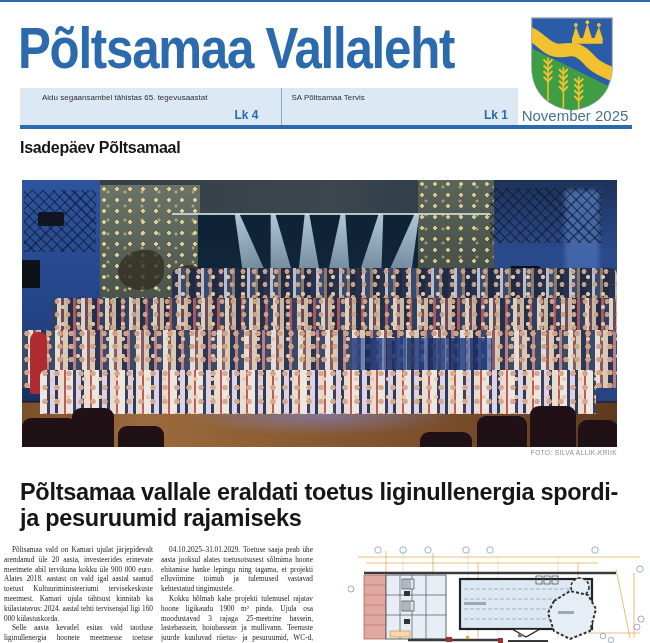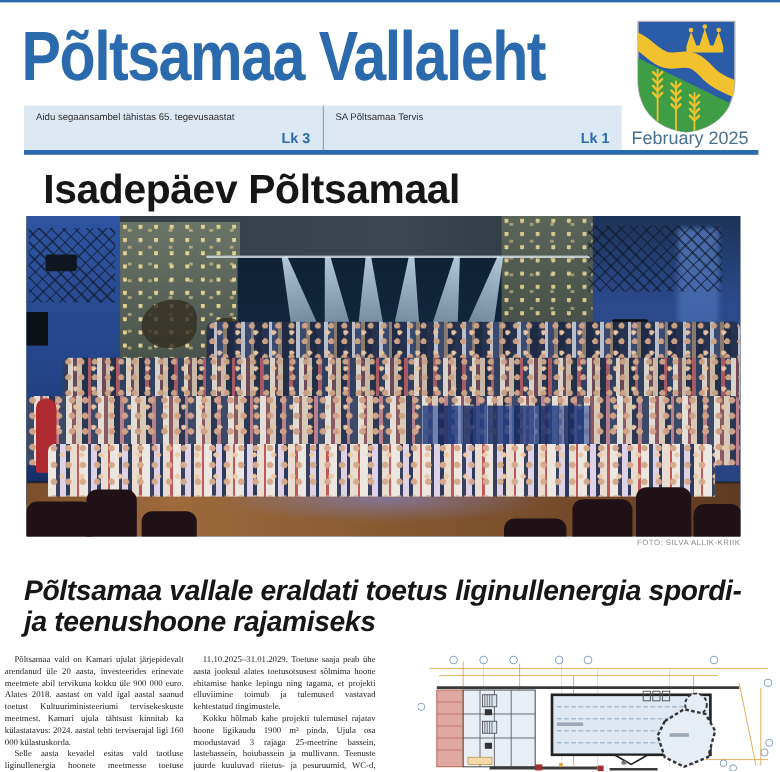--- a/index.html
+++ b/index.html
@@ -6,30 +6,30 @@
   body{width:650px;height:643px;overflow:hidden;background:#ffffff;
        font-family:"Liberation Sans",sans-serif;position:relative;}
   .abs{position:absolute;}
 
   
   #top-rule{left:0;top:0;width:650px;height:2px;background:#2a6aad;}
   #masthead{left:18px;top:20px;font-size:58px;line-height:.95;font-weight:bold;
             color:#2a6aad;letter-spacing:-1.5px;transform:scaleX(.85);
             transform-origin:left top;white-space:nowrap;}
   #teaser-bar{left:20px;top:88px;width:498px;height:37px;background:#dce9f5;display:flex;}
-  .teaser{position:relative;flex:1;padding:5px 8px 0 10px;box-sizing:border-box;}
+  .teaser{position:relative;flex:1;padding:5px 8px 0 10px;box-sizing:border-box;margin-left:12px;}
   .teaser + .teaser{border-left:1px solid rgba(42,106,173,.5);}
   .teaser-text{font-size:8px;line-height:9.5px;color:#2e2e2e;}
   .teaser-ref{position:absolute;right:10px;bottom:3px;font-size:12px;font-weight:bold;color:#2a6aad;}
   #issue-date{left:502px;top:107px;width:146px;text-align:center;font-size:15px;color:#48708f;}
   #thick-rule{left:20px;top:125px;width:612px;height:4px;background:#2a6aad;}
 
   
   .headline{color:#161616;font-weight:800;letter-spacing:-.3px;}
-  #headline1{left:36px;top:139px;font-size:34px;text-align:center;}
+  #headline1{left:20px;top:139px;font-size:16px;text-align:center;}
   #headline2{left:20px;top:479px;font-size:23.5px;line-height:26px;width:630px;}
 
   
   #photo{left:22px;top:180px;width:595px;height:267px;overflow:hidden;background:#16283c;}
   #photo .abs{position:absolute;}
   .wall-left{left:0;top:0;width:80px;height:240px;background:linear-gradient(180deg,#2e54a0,#203f80 70%,#16295c);}
   .ceiling{left:78px;top:0;width:392px;height:36px;background:linear-gradient(90deg,#343f47,#3b464e 60%,#2a3743);}
   .wall-right{left:470px;top:0;width:125px;height:240px;background:linear-gradient(180deg,#1d3258,#2b4a8c 30%,#27427e);}
   .wall-right-stripe{left:543px;top:10px;width:34px;height:200px;background:linear-gradient(180deg,rgba(90,130,200,.7),rgba(60,95,160,.25));filter:blur(2px);}
   .dotted-wall{background-image:
@@ -137,29 +137,29 @@
       <use href="#ear" x="0" y="0" transform="translate(25,50)"></use>
       <use href="#ear" x="0" y="0" transform="translate(41,60)"></use>
       <use href="#ear" x="0" y="0" transform="translate(57,70)"></use>
     </g>
   </g>
 </svg>
 
 <div class="abs" id="teaser-bar">
   <div class="teaser">
     <div class="teaser-text">Aidu segaansambel tähistas 65. tegevusaastat</div>
-    <div class="teaser-ref">Lk 3</div>
+    <div class="teaser-ref">Lk 4</div>
   </div>
   <div class="teaser">
     <div class="teaser-text">SA Põltsamaa Tervis</div>
     <div class="teaser-ref">Lk 1</div>
   </div>
 </div>
 
-<div class="abs" id="issue-date">February 2025</div>
+<div class="abs" id="issue-date">November 2025</div>
 <div class="abs" id="thick-rule"></div>
 
 <h1 class="abs headline" id="headline1" style="margin:0;">Isadepäev Põltsamaal</h1>
 
 <div class="abs" id="photo">
   <div class="abs wall-left"></div>
   <div class="abs ceiling"></div>
   <div class="abs wall-right"></div>
   <div class="abs wall-right-stripe"></div>
   <div class="abs dotted-wall dotted-left"></div>
@@ -200,31 +200,31 @@
   <div class="abs seat" style="left:50px;top:228px;width:42px;height:40px;"></div>
   <div class="abs seat" style="left:96px;top:246px;width:46px;height:22px;"></div>
   <div class="abs seat" style="left:398px;top:252px;width:52px;height:16px;"></div>
   <div class="abs seat" style="left:455px;top:236px;width:50px;height:32px;"></div>
   <div class="abs seat" style="left:508px;top:226px;width:46px;height:42px;"></div>
   <div class="abs seat" style="left:556px;top:240px;width:40px;height:28px;"></div>
 </div>
 
 <div class="abs" id="photo-credit">FOTO: SILVA ALLIK-KRIIK</div>
 
-<h1 class="abs headline" id="headline2" style="margin:0;font-style:italic;">
+<h1 class="abs headline" id="headline2" style="margin:0;">
   <div>Põltsamaa vallale eraldati toetus liginullenergia spordi-</div>
-  <div>ja teenushoone rajamiseks</div>
+  <div>ja pesuruumid rajamiseks</div>
 </h1>
 
 <div class="abs bodycol" id="col1">
   <p>Põltsamaa vald on Kamari ujulat järjepidevalt arendanud üle 20 aasta, investeerides erinevate meetmete abil tervikuna kokku üle 900 000 euro. Alates 2018. aastast on vald igal aastal saanud toetust Kultuuriministeeriumi tervisekeskuste meetmest. Kamari ujula tähtsust kinnitab ka külastatavus: 2024. aastal tehti terviserajal ligi 160 000 külastuskorda.</p>
   <p>Selle aasta kevadel esitas vald taotluse liginullenergia hoonete meetmesse toetuse saamiseks. Projekti tulemusel valmib Kamari spordi- ja vabaajakeskus, mis ühendab ujula ning teenushoone.</p>
 </div>
 <div class="abs bodycol" id="col2">
-  <p>11.10.2025–31.01.2029. Toetuse saaja peab ühe aasta jooksul alates toetusotsusest sõlmima hoone ehitamise hanke lepingu ning tagama, et projekti elluviimine toimub ja tulemused vastavad kehtestatud tingimustele.</p>
+  <p>04.10.2025–31.01.2029. Toetuse saaja peab ühe aasta jooksul alates toetusotsusest sõlmima hoone ehitamise hanke lepingu ning tagama, et projekti elluviimine toimub ja tulemused vastavad kehtestatud tingimustele.</p>
   <p>Kokku hõlmab kahe projekti tulemusel rajatav hoone ligikaudu 1900 m² pinda. Ujula osa moodustavad 3 rajaga 25-meetrine bassein, lastebassein, hoiubassein ja mullivann. Teenuste juurde kuuluvad riietus- ja pesuruumid, WC-d, basseinide saal (325,6 m²), jõusaal (17,1 m²), aeroobika (101 m²)</p>
 </div>
 
 <svg class="abs" id="plan" viewBox="0 0 302 100">
   <rect x="0" y="0" width="302" height="100" fill="#ffffff"></rect>
 
   <g stroke="#b8cade" stroke-width="0.5">
     <line x1="55" y1="8" x2="55" y2="96"></line>
       <line x1="120" y1="8" x2="120" y2="96"></line>
     <line x1="150" y1="14" x2="150" y2="96"></line>

